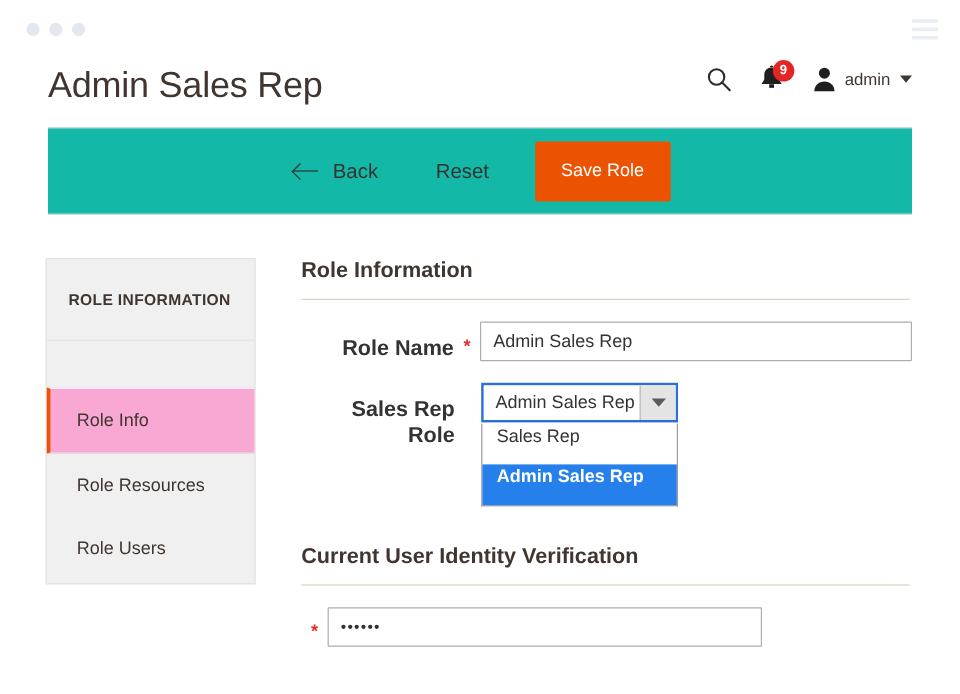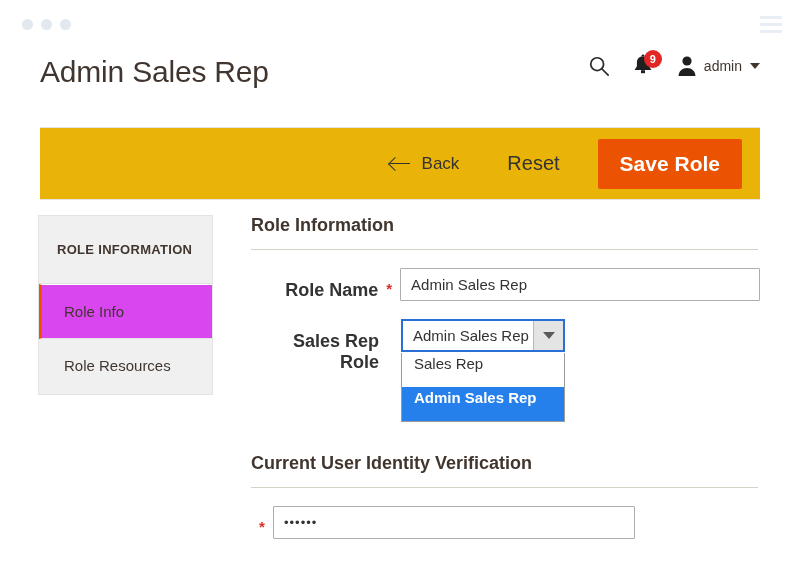--- a/index.html
+++ b/index.html
@@ -112,28 +112,28 @@
     width: 0; height: 0;
     border-left: 5px solid transparent;
     border-right: 5px solid transparent;
     border-top: 6px solid #41362f;
     margin-left: 1px;
   }
 
   
   .toolbar {
     position: absolute;
-    left: 40px; top: 127px;
+    left: 40px; top: 106px;
     width: 720px; height: 73px;
-    background: #eab308;
+    background: #14b8a6;
     border-top: 1px solid #e3e3e3;
     border-bottom: 1px solid #e3e3e3;
     display: flex;
     align-items: center;
-    justify-content: flex-end;
+    justify-content: center;
     padding-right: 18px;
     gap: 0;
   }
 
   .btn-back {
     display: flex;
     align-items: center;
     gap: 12px;
     font-size: 17px;
     color: #333333;
@@ -159,34 +159,34 @@
     content: "";
     position: absolute;
     left: 0; top: 2.5px;
     width: 9px; height: 9px;
     border-left: 1.6px solid #333;
     border-bottom: 1.6px solid #333;
     transform: rotate(45deg);
   }
 
   .btn-reset {
-    font-size: 20px;
+    font-size: 17px;
     color: #333333;
     padding: 0 26px;
     height: 40px;
     background: transparent;
     border: none;
     font-family: "Liberation Sans", sans-serif;
   }
 
   .btn-save {
     background: #eb5202;
     color: #ffffff;
-    font-size: 21px;
-    font-weight: 700;
+    font-size: 15px;
+    font-weight: 400;
     border: none;
     border-radius: 2px;
     height: 50px;
     padding: 0 22px;
     margin-left: 12px;
     font-family: "Liberation Sans", sans-serif;
   }
 
   
   .sidebar {
@@ -206,24 +206,25 @@
     border-bottom: 1px solid #e3e3e3;
   }
   .sidebar-item {
     font-size: 15px;
     color: #41362f;
     padding: 18px 18px 18px 22px;
     border-left: 3px solid transparent;
     position: relative;
   }
   .sidebar-item.active {
-    background: #d946ef;
+    background: #f9a8d4;
     border-left: 3px solid #eb5202;
     border-top: 1px solid #ffffff;
     border-bottom: 1px solid #e3e3e3;
+    margin-top: 39px;
   }
 
   
   .form-area {
     position: absolute;
     left: 251px; top: 215px;
     width: 509px;
   }
 
   .section-title {
@@ -400,20 +401,23 @@
     <button class="btn-save">Save Role</button>
   </div>
 
   <div class="sidebar">
     <div class="sidebar-title">ROLE INFORMATION</div>
     <div class="sidebar-item active">
       <span>Role Info</span>
     </div>
     <div class="sidebar-item">
       <span>Role Resources</span>
+    </div>
+    <div class="sidebar-item">
+      <span>Role Users</span>
     </div>
   </div>
 
   <div class="form-area">
 
     <div class="section-title">Role Information</div>
     <div class="section-rule"></div>
 
     <div class="field-row">
       <div class="field-label">Role Name</div>

